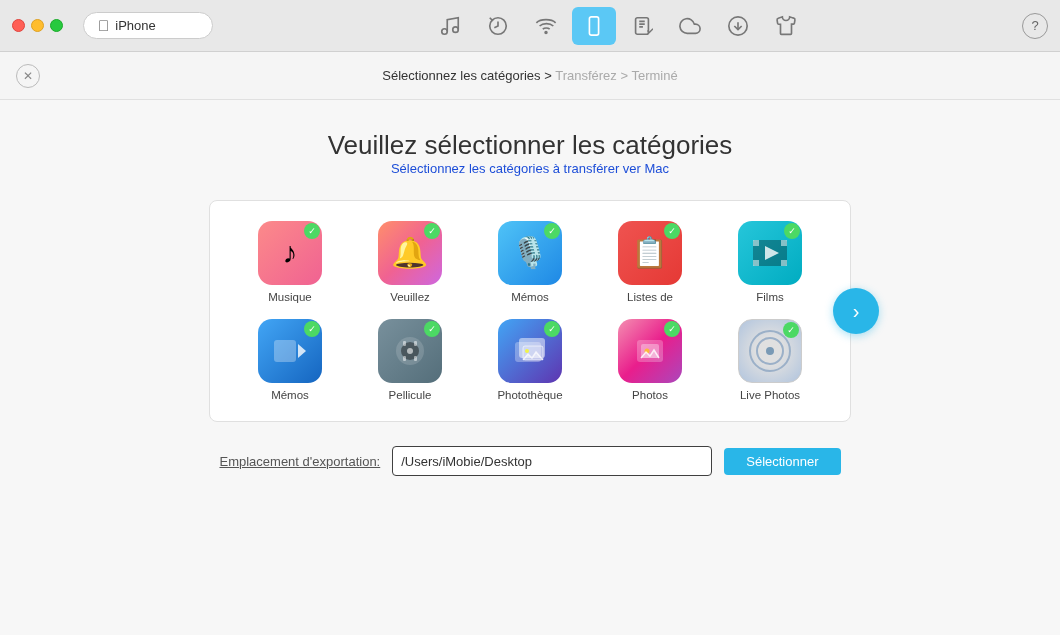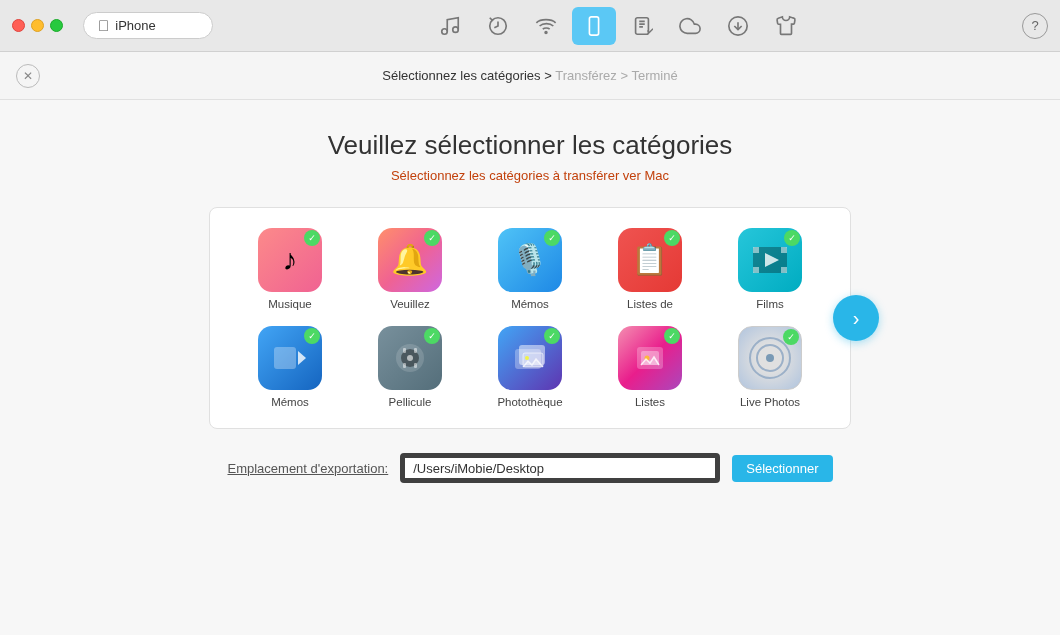--- a/index.html
+++ b/index.html
@@ -134,26 +134,26 @@
       display: flex;
       flex-direction: column;
       align-items: center;
       height: calc(635px - 52px - 48px);
     }
 
     .page-title {
       font-size: 26px;
       font-weight: 300;
       color: #333;
-      margin-bottom: 7px;
+      margin-bottom: 0;
       text-align: center;
     }
     .page-subtitle {
       font-size: 13px;
-      color: #c2410c;
+      color: #1d4ed8;
       margin-bottom: 24px;
       text-align: center;
     }
 
     
     .categories-box {
       background: white;
       border: 1px solid #e0e0e0;
       border-radius: 8px;
       padding: 20px 30px;
@@ -268,34 +268,34 @@
     }
     .export-label {
       font-size: 13px;
       color: #555;
       white-space: nowrap;
       text-decoration: underline;
     }
     .export-path {
       width: 320px;
       height: 30px;
-      border: 5px solid #404040;
+      border: 1px solid #404040;
       border-radius: 4px;
       padding: 0 8px;
       font-size: 13px;
       color: #333;
       background: white;
       outline: none;
     }
     .select-btn {
       background: #29b6e8;
       color: white;
       border: none;
       border-radius: 4px;
-      padding: 6px 14px;
+      padding: 6px 22px;
       font-size: 13px;
       cursor: pointer;
     }
 
     
     .tb-svg {
       width: 22px;
       height: 22px;
     }
 
@@ -523,21 +523,21 @@
       <div class="category-item">
         <div class="category-icon-wrap icon-albums">
           <svg width="38" height="38" viewBox="0 0 38 38">
             <rect x="6" y="8" width="26" height="22" rx="3" fill="rgba(255,255,255,0.25)"></rect>
             <rect x="10" y="12" width="18" height="14" rx="2" fill="rgba(255,255,255,0.35)"></rect>
             <circle cx="16" cy="19" r="2.5" fill="rgba(255,200,0,0.7)"></circle>
             <polyline points="10,26 15,20 19,24 23,18 28,26" fill="rgba(255,255,255,0.3)" stroke="rgba(255,255,255,0.8)" stroke-width="1.5"></polyline>
           </svg>
           <div class="check-badge">✓</div>
         </div>
-        <span class="category-label">Listes</span>
+        <span class="category-label">Photos</span>
       </div>
 
       <div class="category-item">
         <div class="category-icon-wrap icon-livephotos">
           <div class="live-circles">
             <div class="live-dot"></div>
           </div>
           <div class="check-badge">✓</div>
         </div>
         <span class="category-label">Live Photos</span>

